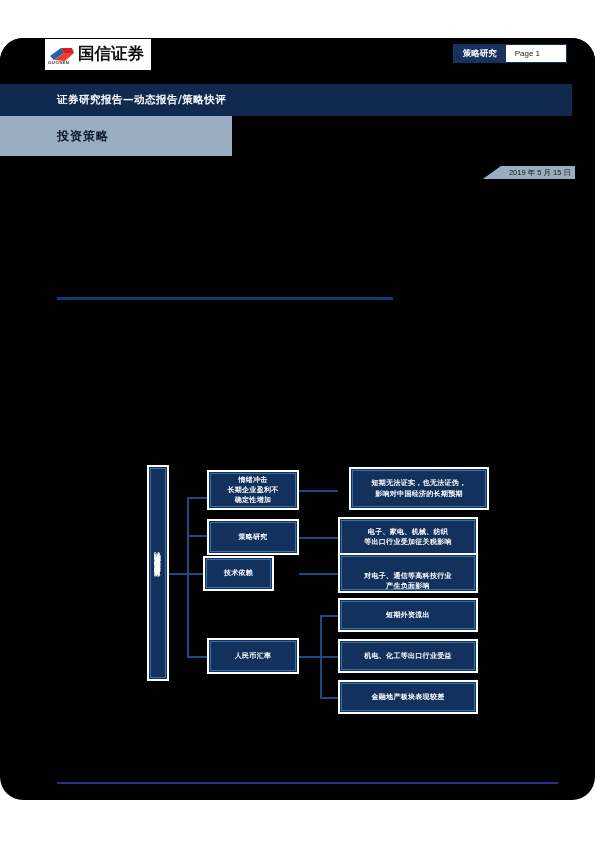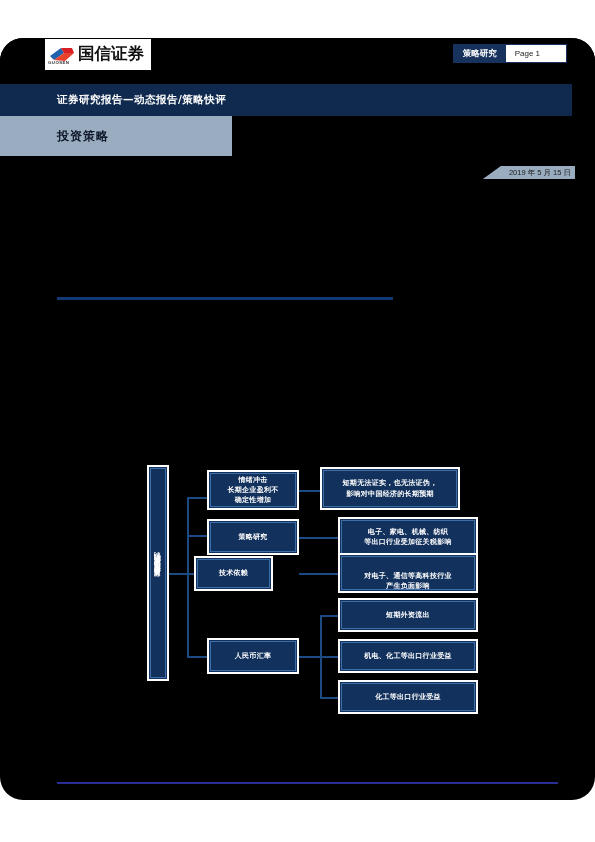--- a/index.html
+++ b/index.html
@@ -294,47 +294,47 @@
       </div>
 
       <div class="node" style="left:207px; top:432px; width:92px; height:40px;">
         <span class="txt">情绪冲击<br>长期企业盈利不确定性增加</span>
       </div>
 
       <div class="node" style="left:207px; top:481px; width:92px; height:36px;">
         <span class="txt">策略研究</span>
       </div>
 
-      <div class="node" style="left:194px; top:518px; width:79px; height:35px;">
+      <div class="node" style="left:203px; top:518px; width:71px; height:35px;">
         <span class="txt">技术依赖</span>
       </div>
 
       <div class="node" style="left:207px; top:600px; width:92px; height:36px;">
         <span class="txt">人民币汇率</span>
       </div>
 
-      <div class="node" style="left:320px; top:429px; width:140px; height:43px;">
+      <div class="node" style="left:349px; top:429px; width:140px; height:43px;">
         <span class="txt">短期无法证实，也无法证伪，<br>影响对中国经济的长期预期</span>
       </div>
 
       <div class="node" style="left:338px; top:479px; width:140px; height:40px;">
         <span class="txt">电子、家电、机械、纺织<br>等出口行业受加征关税影响</span>
       </div>
 
       <div class="node" style="left:338px; top:515px; width:140px; height:40px;align-items:flex-end;">
         <span class="txt">对电子、通信等高科技行业<br>产生负面影响</span>
       </div>
 
       <div class="node" style="left:338px; top:560px; width:140px; height:34px;">
         <span class="txt">短期外资流出</span>
       </div>
 
       <div class="node" style="left:338px; top:601px; width:140px; height:34px;text-align:center;">
         <span class="txt">机电、化工等出口行业受益</span>
       </div>
 
       <div class="node" style="left:338px; top:642px; width:140px; height:34px;">
-        <span class="txt">化工等出口行业受益</span>
+        <span class="txt">金融地产板块表现较差</span>
       </div>
 
     </div>
   </div>
 </div>
 
 </body></html>

